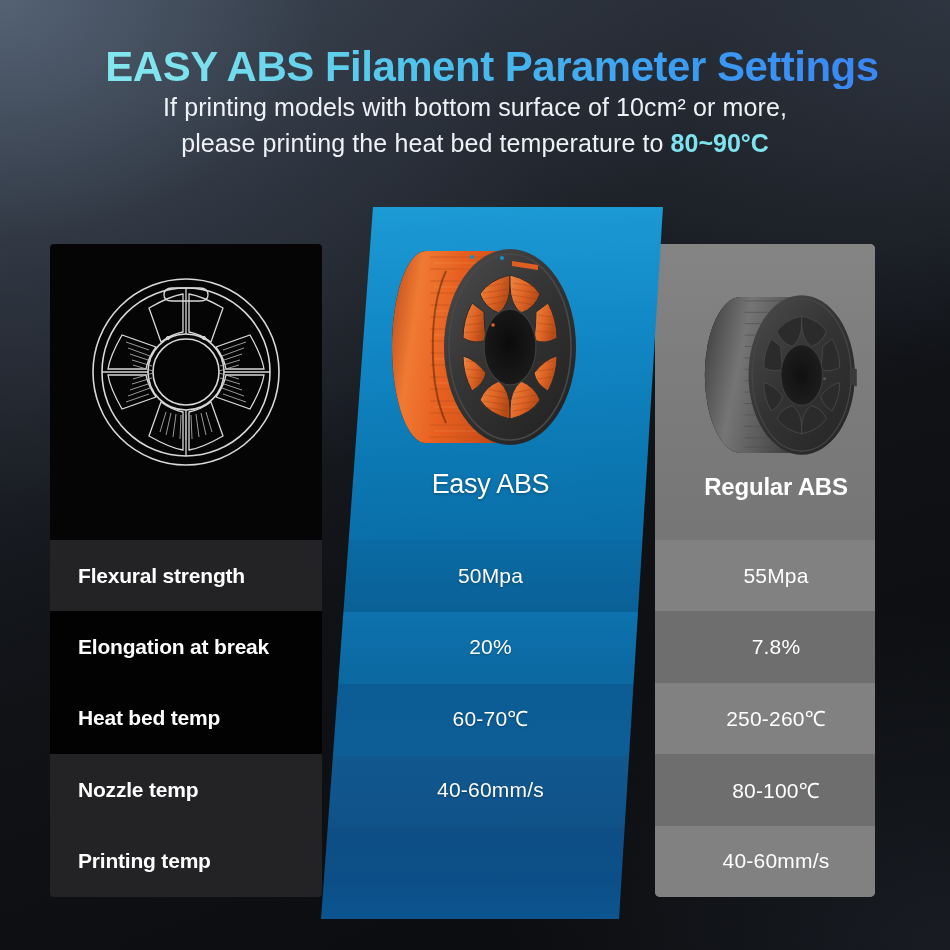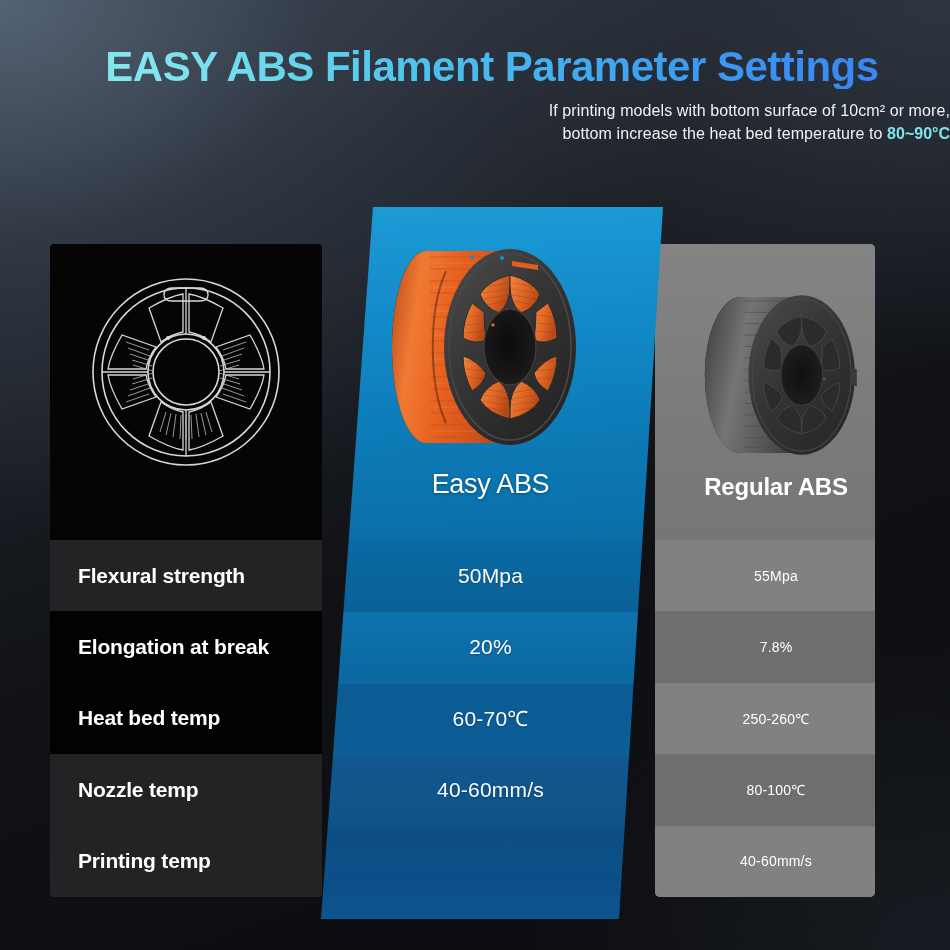--- a/index.html
+++ b/index.html
@@ -33,26 +33,25 @@
     -webkit-background-clip:text;
     background-clip:text;
     color:transparent;
     -webkit-text-fill-color:transparent;
     text-shadow:none;
     line-height:1.08;
     padding-left:34px;
   }
 
   #subtitle {
-    margin-top:10px;
-    font-size:16px;
+    margin-top:0;
+    font-size:25px;
     color:#eef2f6;
     line-height:1.44;
     letter-spacing:0.1px;
-    text-align:right;
   }
   #subtitle .hl { color:#7fe3ef; font-weight:bold; letter-spacing:0px; }
 
   
   #table-area { position:absolute; left:0; top:0; width:950px; height:950px; }
 
   
   #col-label {
     position:absolute;
     left:50px; top:244px;
@@ -94,21 +93,21 @@
   #reg-title {
     position:absolute; left:0; top:229px; width:242px;
     text-align:center;
     color:#ffffff; font-size:24px; font-weight:bold;
     letter-spacing:-0.2px;
   }
   #col-regular-rows { position:absolute; left:0; top:296px; width:242px; }
   .rrow {
     height:71.4px;
     display:flex; align-items:center; justify-content:center;
-    color:#ffffff; font-size:14px; letter-spacing:0.2px;
+    color:#ffffff; font-size:21px; letter-spacing:0.2px;
     white-space:nowrap;
   }
   .rrow.odd  { background:#818181; }
   .rrow.even { background:#6e6e6e; }
 
   
   #col-easy {
     position:absolute;
     left:318px; top:207px;
     width:345px; height:712px;
@@ -161,21 +160,21 @@
 </style>
 </head>
 <body>
 
 <div id="page">
 
   <div id="header">
     <div id="main-title">EASY ABS Filament Parameter Settings</div>
     <div id="subtitle">
       <div>If printing models with bottom surface of 10cm² or more,</div>
-      <div><span>bottom increase the heat bed temperature to </span><span class="hl">80~90°C</span></div>
+      <div><span>please printing the heat bed temperature to </span><span class="hl">80~90°C</span></div>
     </div>
   </div>
 
   <div id="table-area">
 
     <div id="col-label">
       <div class="label-img">
         <svg class="spool-wrap" id="spool-outline" viewBox="0 0 200 200">
           <g fill="none" stroke="#d8d8d8" stroke-width="1.6">
             <circle cx="100" cy="100" r="93"></circle>

